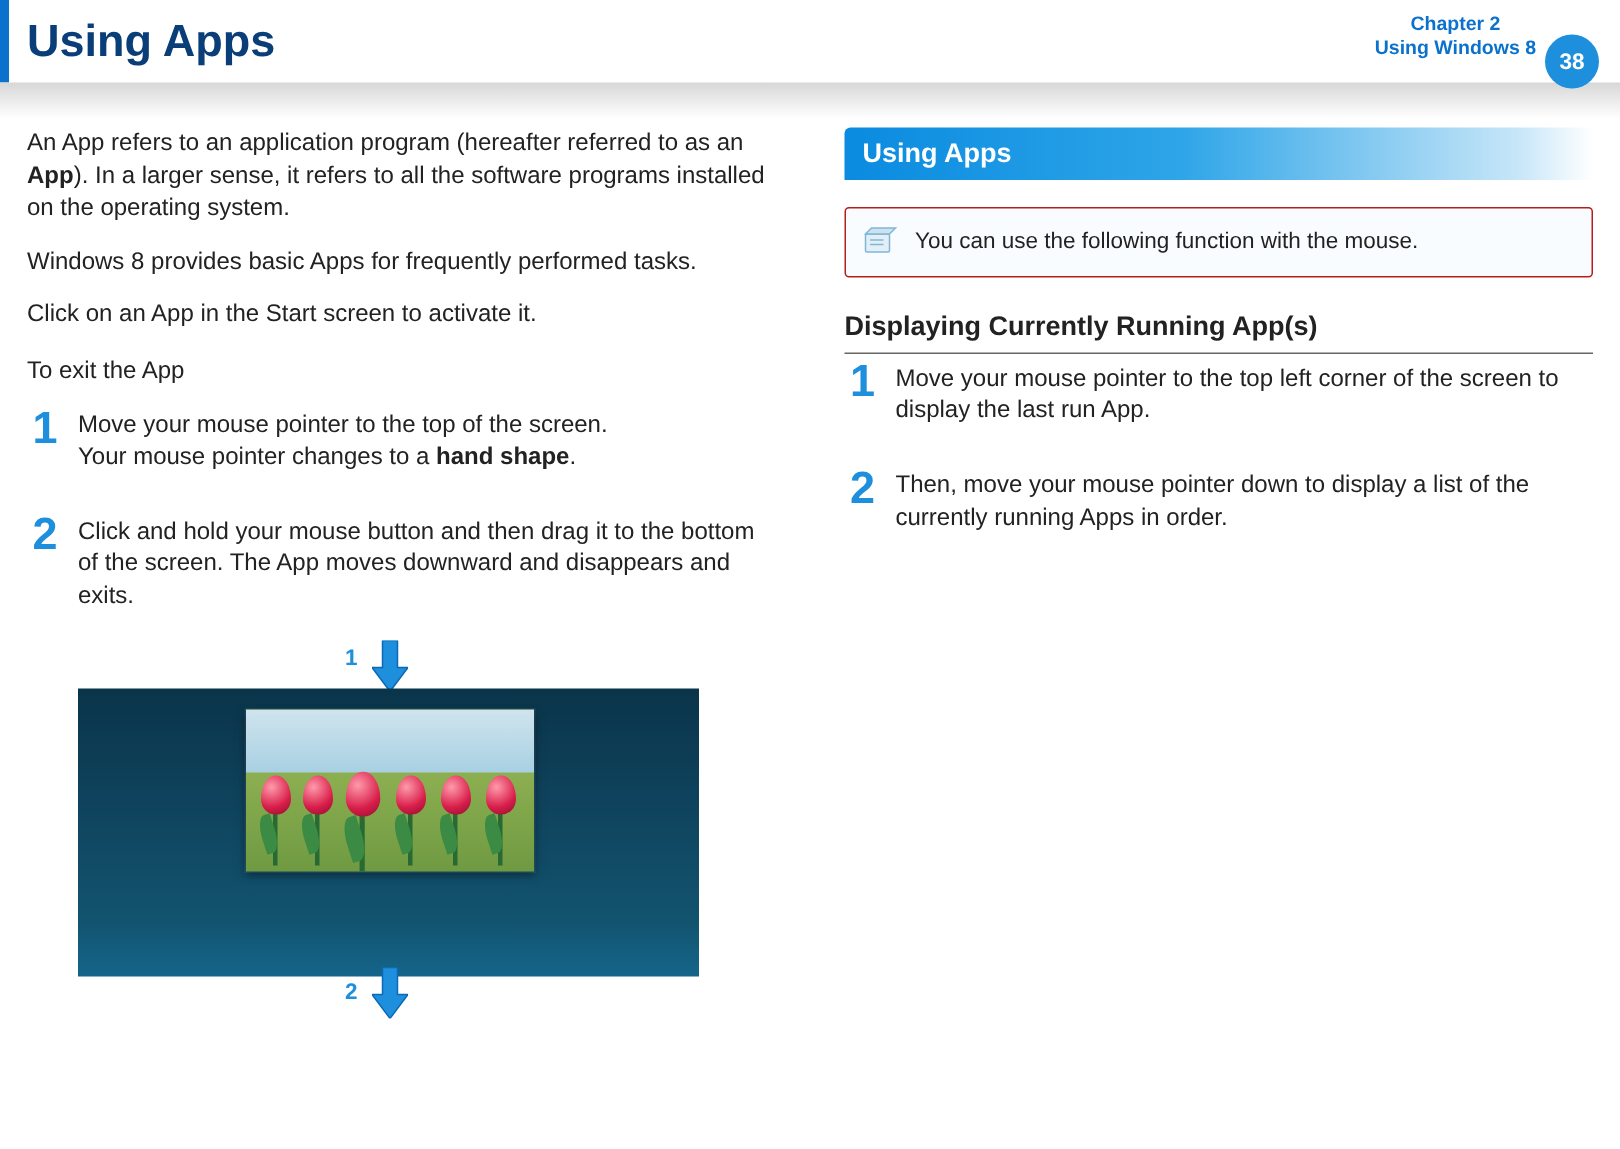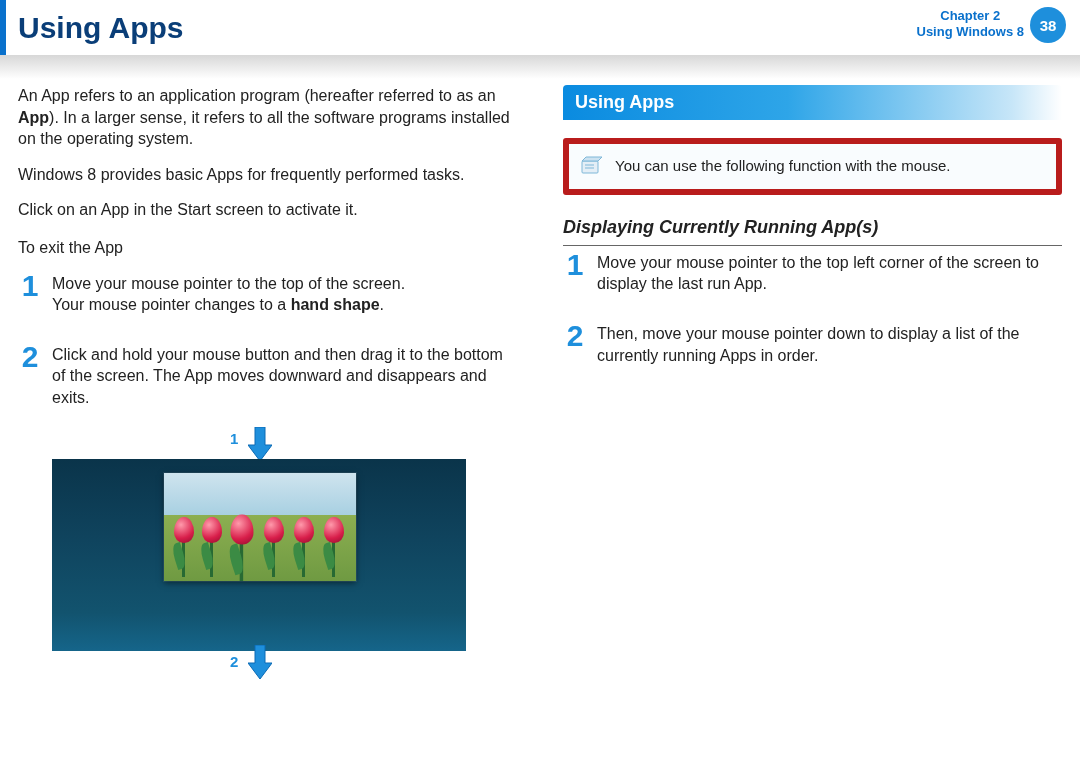--- a/index.html
+++ b/index.html
@@ -29,21 +29,21 @@
     right: 56px;
     top: 8px;
     text-align: center;
     color: #0a71cc;
     font-weight: 700;
     font-size: 13px;
     line-height: 1.25;
   }
   .page-badge {
     position: absolute;
-    top: 7px;
+    top: 23px;
     right: 14px;
     width: 36px;
     height: 36px;
     border-radius: 50%;
     background: #1e8fdc;
     color: #fff;
     font-weight: 700;
     font-size: 15px;
     display: flex;
     align-items: center;
@@ -93,42 +93,41 @@
     font-size: 30px;
     line-height: 0.85;
     width: 24px;
     flex-shrink: 0;
     text-align: center;
   }
   .num-text p { margin-bottom: 6px; }
 
   .note-box {
     position: relative;
-    border: 6px solid #b91c1c;
+    border: 1px solid #b91c1c;
     border-radius: 3px;
     background: #f9fcfe;
     padding: 12px 12px 12px 46px;
     margin: 18px 0 20px 0;
     font-size: 15px;
   }
   .note-icon {
     position: absolute;
     left: 10px;
     top: 50%;
     transform: translateY(-50%);
     width: 26px;
     height: 22px;
   }
 
   .h3-line {
     font-weight: 700;
     font-size: 18px;
     border-bottom: 1px solid #666;
     padding-bottom: 6px;
-    font-style: italic;
   }
 
   .figure-wrap {
     position: relative;
     width: 450px;
     height: 232px;
     margin-left: 34px;
     margin-top: -4px;
   }
   .desktop-sim {

